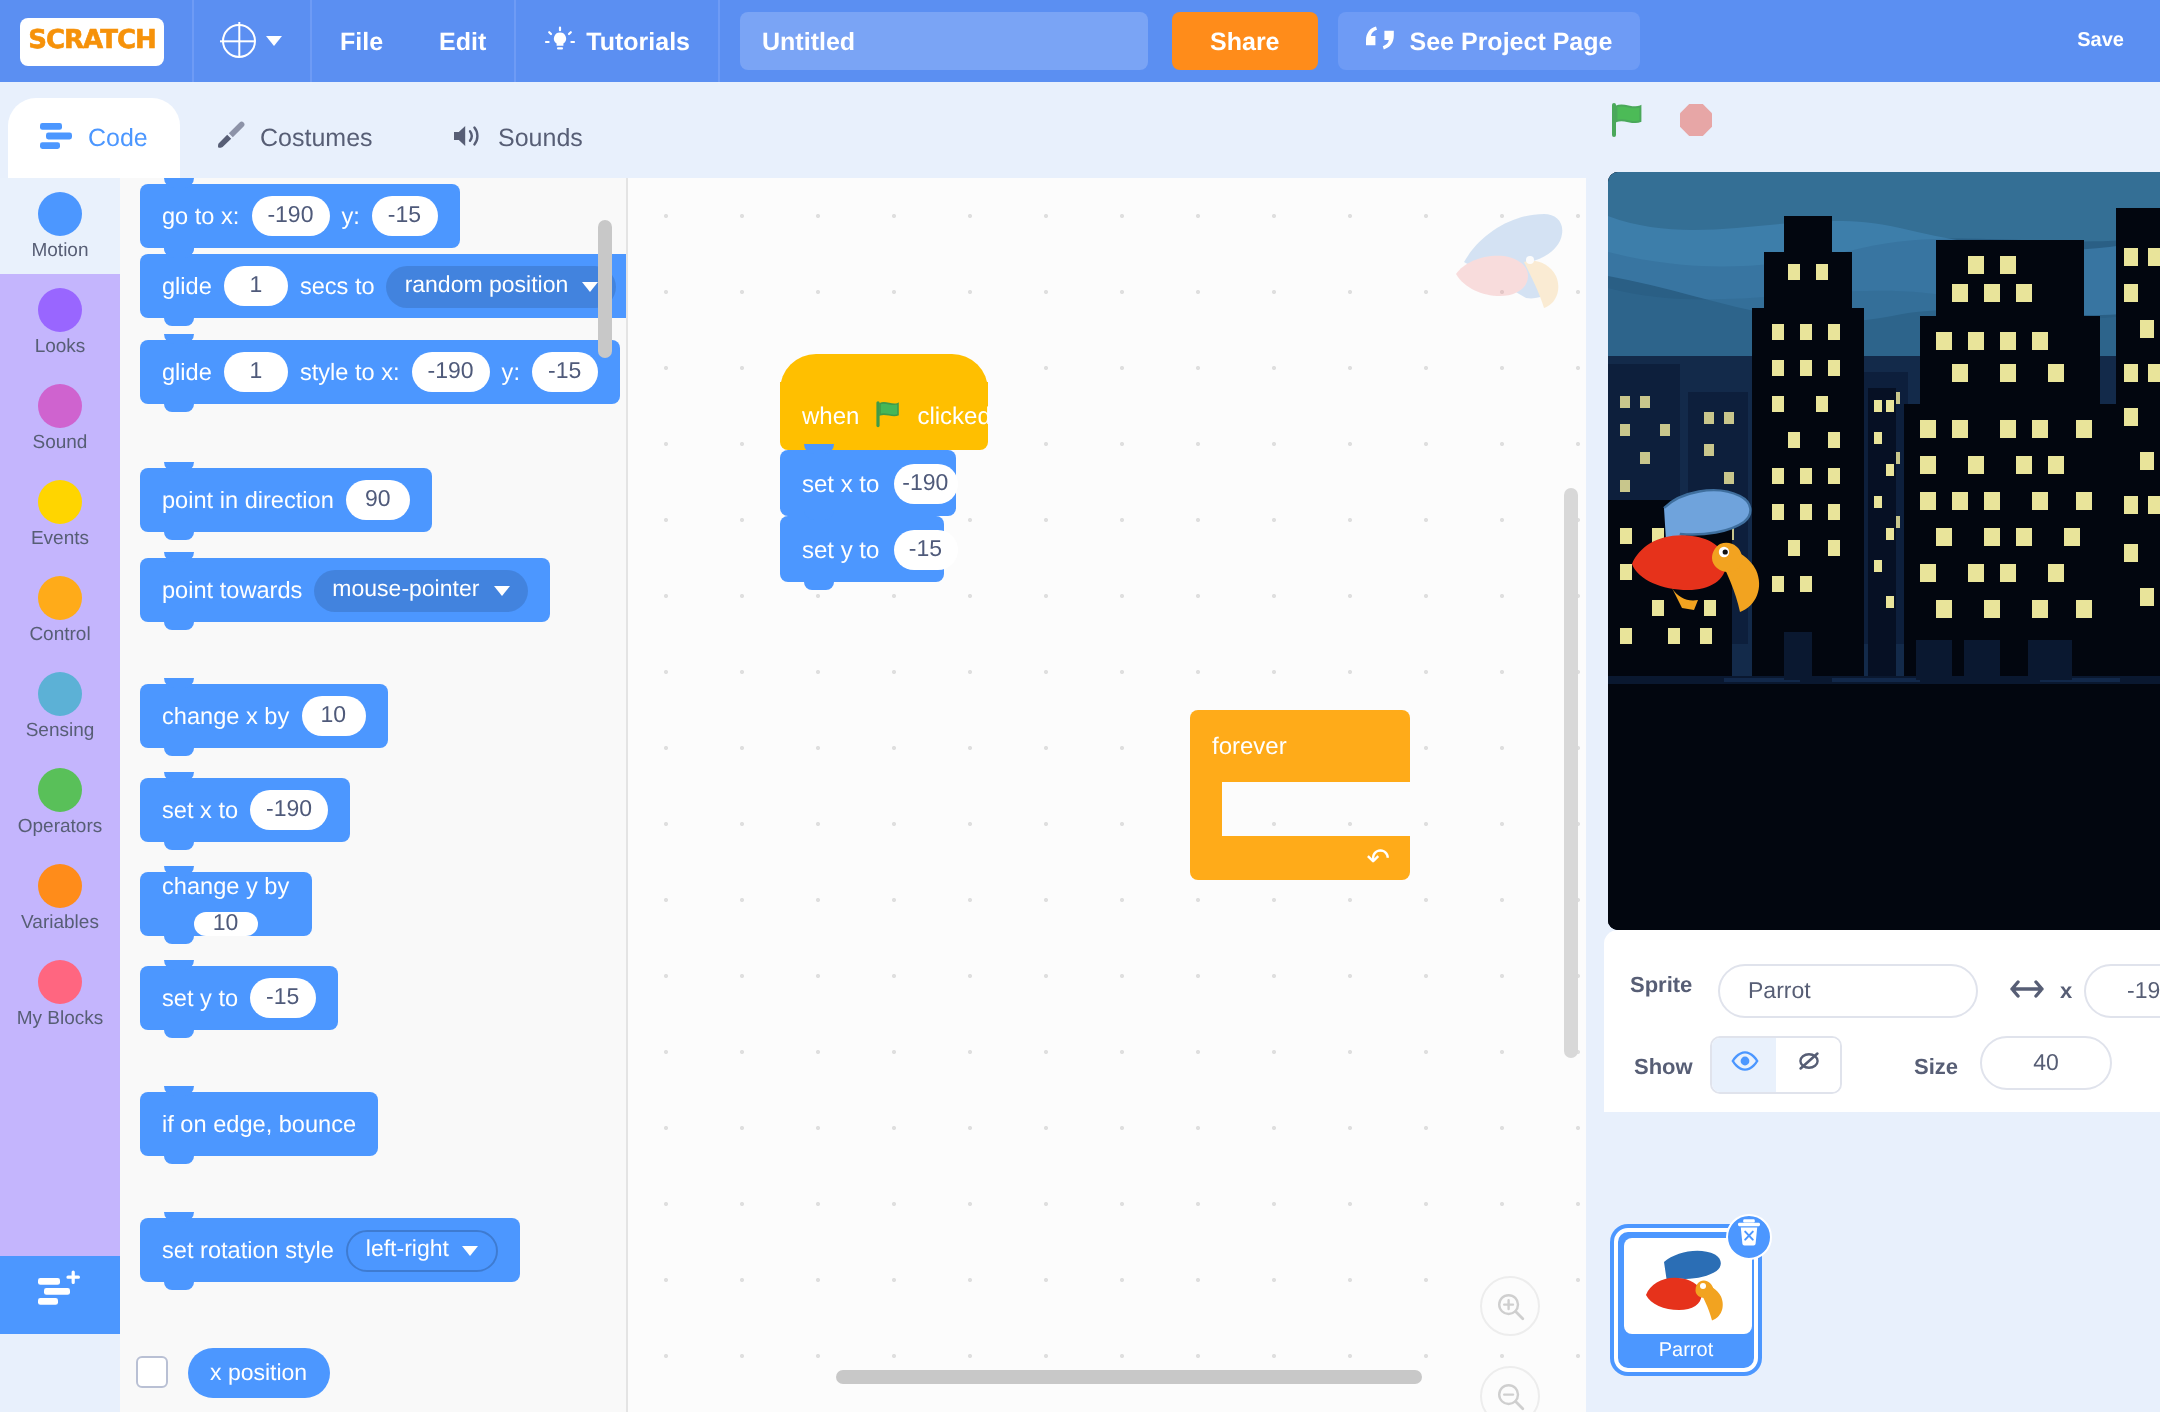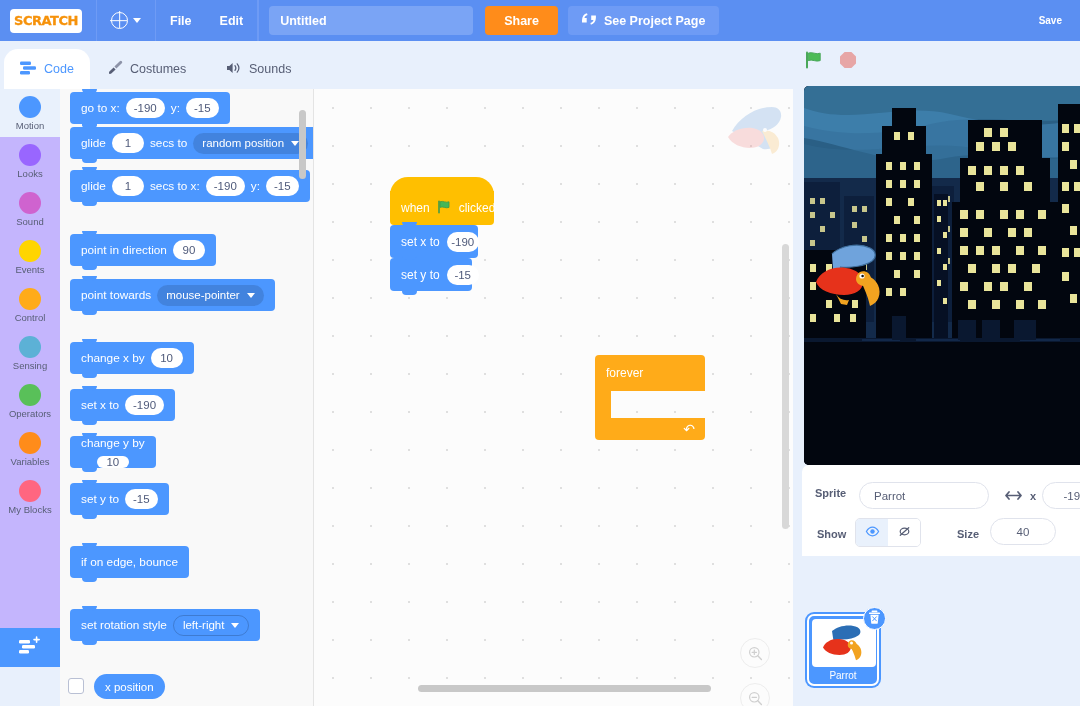--- a/index.html
+++ b/index.html
@@ -310,20 +310,32 @@
     <div style="width:14px"></div>
     <div class="mb-sep"></div>
     <div class="mb-item">
       <span class="globe"></span>
       <span class="caret-dn"></span>
     </div>
     <div class="mb-sep"></div>
     <div class="mb-item">File</div>
     <div class="mb-item">Edit</div>
     <div class="mb-sep"></div>
+    <div class="mb-item">
+      <span class="bulb">
+        <svg width="16" height="16" viewBox="0 0 16 16">
+          <path d="M8 3.2a3 3 0 0 0-1.7 5.5v1.2h3.4V8.7A3 3 0 0 0 8 3.2z" fill="#fff"></path>
+          <rect x="6.5" y="10.6" width="3" height="1.1" rx="0.5" fill="#fff"></rect>
+          <g stroke="#fff" stroke-width="1.1" stroke-linecap="round">
+            <path d="M8 0.8v1.3M2.6 3.1l.9.9M13.4 3.1l-.9.9M1 8h1.3M13.7 8H15"></path>
+          </g>
+        </svg>
+      </span>
+      <span>Tutorials</span>
+    </div>
     <div class="mb-sep"></div>
     <div class="proj-title" placeholder="Project title">Untitled</div>
     <div class="share-btn">Share</div>
     <div class="proj-page-btn">
       <span>
         <svg width="14" height="12" viewBox="0 0 14 12">
           <path d="M0 7.2C0 3.6 2 1 5 .3l.5 1.6C3.7 2.5 2.6 3.6 2.5 5h2.2v4.6H0V7.2z" fill="#fff"></path>
           <path d="M13.9 4.8c0 3.6-2 6.2-5 6.9l-.5-1.6c1.8-.6 2.9-1.7 3-3.1H9.2V2.4h4.7v2.4z" fill="#fff"></path>
         </svg>
       </span>
@@ -427,21 +439,21 @@
           <span class="oval">1</span>
           <span>secs to</span>
           <span class="drop">
             <span>random position</span>
             <span class="dcaret"></span>
           </span>
         </div>
         <div class="blk motion" style="left: 10px; top: 81px;">
           <span>glide</span>
           <span class="oval">1</span>
-          <span>secs to x:</span>
+          <span>style to x:</span>
           <span class="oval">-190</span>
           <span>y:</span>
           <span class="oval">-15</span>
         </div>
         <div class="blk motion" style="left: 10px; top: 145px;">
           <span>point in direction</span>
           <span class="oval">90</span>
         </div>
         <div class="blk motion" style="left: 10px; top: 190px;">
           <span>point towards</span>

